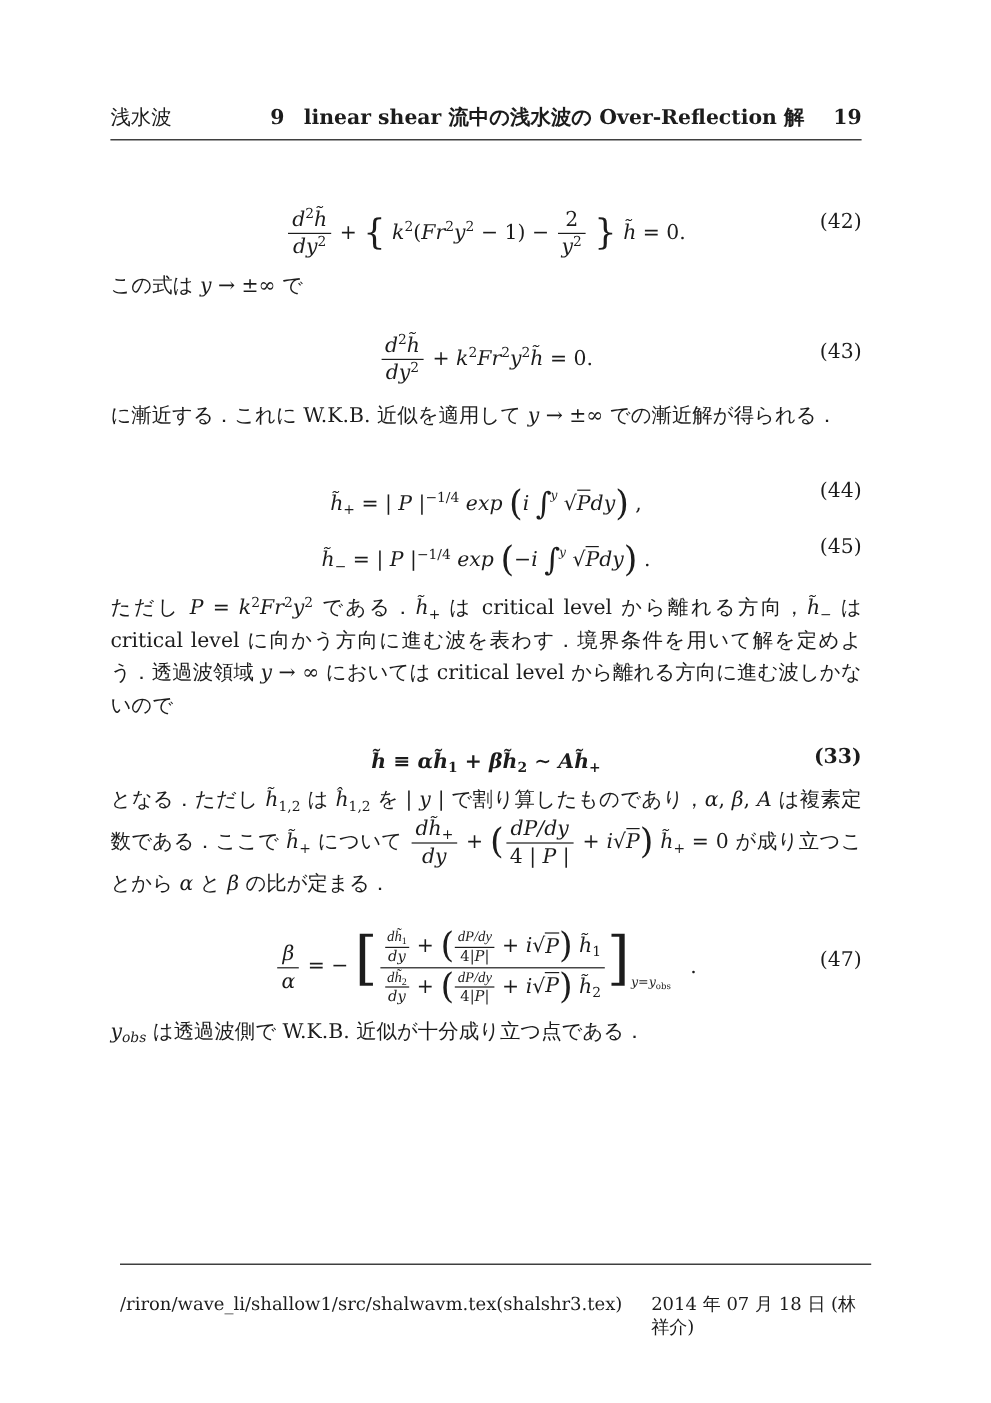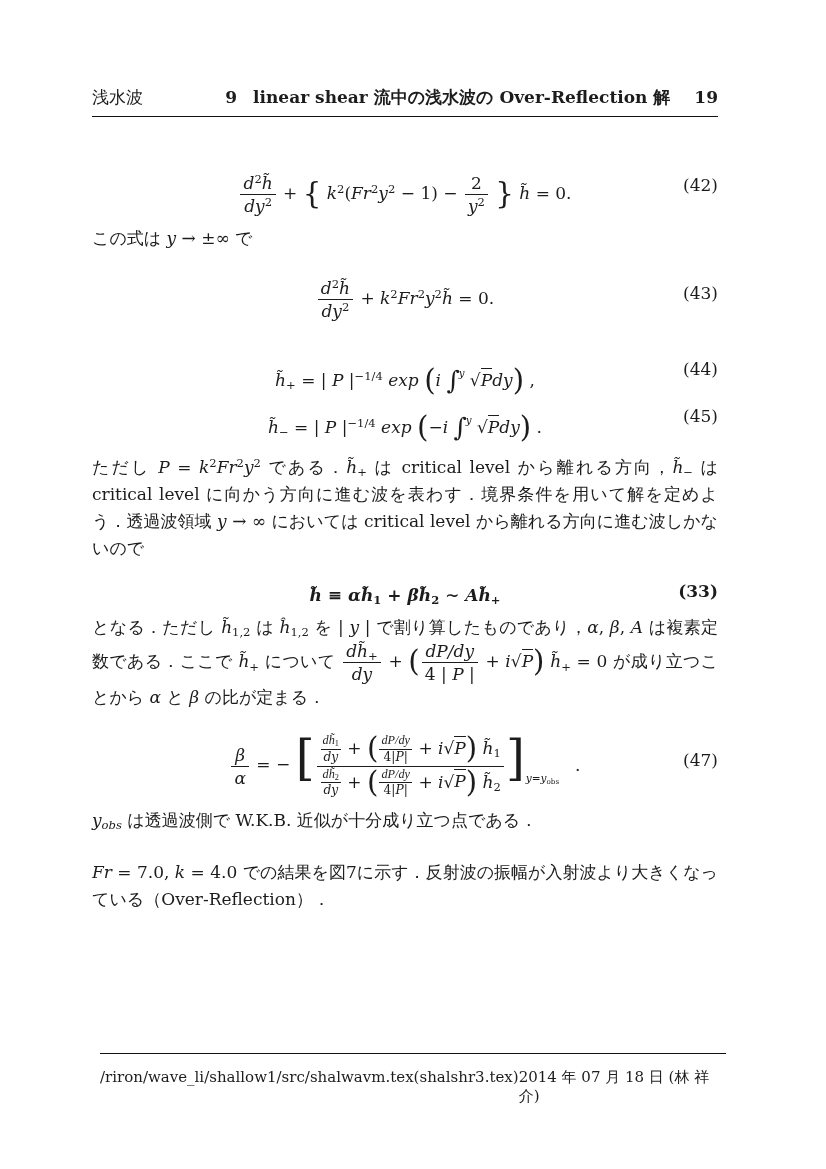--- a/index.html
+++ b/index.html
@@ -46,23 +46,24 @@
   .mt-eq45{margin-top:5px;min-height:42px;}
   .mt-p3{margin-top:17px;}
   .mt-eq46{margin-top:15px;min-height:28px;font-weight:bold;}
   .mt-p4{margin-top:9px;}
   .mt-eq47{margin-top:11px;min-height:76px;}
   .mt-p5{margin-top:9px;}
   .mt-p6{margin-top:25px;}
   
   .page-footer{
     position:absolute;left:100px;top:1053px;width:626px;
-    border-top:1.2px solid #111;padding-top:14px;
+    border-top:1.2px solid #111;padding-top:24px;
     display:flex;justify-content:space-between;align-items:baseline;
     font-size:15px;
+    gap:24px;
   }
 </style>
 </head>
 <body>
 
 <div class="page">
 
   <div class="running-header">
     <span class="rh-title">浅水波</span>
     <span class="rh-secno">9</span>
@@ -75,20 +76,21 @@
     <span class="eqno">(42)</span>
   </div>
 
   <p class="para mt-p1">この式は <i>y</i> → ±∞ で</p>
 
   <div class="eqrow mt-eq43">
     <span class="math"><span class="frac"><span class="num"><i>d</i><sup>2</sup><i>h̃</i></span><span class="den"><i>dy</i><sup>2</sup></span></span> + <i>k</i><sup>2</sup><i>Fr</i><sup>2</sup><i>y</i><sup>2</sup><i>h̃</i> = 0.</span>
     <span class="eqno">(43)</span>
   </div>
 
+  <p class="para mt-p2">に漸近する．これに W.K.B. 近似を適用して <i>y</i> → ±∞ での漸近解が得られる．</p>
 
   <div class="eqrow mt-eq44">
     <span class="math"><i>h̃</i><sub>+</sub> = | <i>P</i> |<sup>−1/4</sup> <i>exp</i> <span class="big">(</span><i>i</i> <span class="int">∫</span><sup class="ilim"><i>y</i></sup> √<span class="ol"><i>P</i></span><i>dy</i><span class="big">)</span> ,</span>
     <span class="eqno">(44)</span>
   </div>
 
   <div class="eqrow mt-eq45">
     <span class="math"><i>h̃</i><sub>−</sub> = | <i>P</i> |<sup>−1/4</sup> <i>exp</i> <span class="big">(</span>−<i>i</i> <span class="int">∫</span><sup class="ilim"><i>y</i></sup> √<span class="ol"><i>P</i></span><i>dy</i><span class="big">)</span> .</span>
     <span class="eqno">(45)</span>
   </div>
@@ -102,20 +104,19 @@
 
   <p class="para mt-p4">となる．ただし <i>h̃</i><sub>1,2</sub> は <i>ĥ</i><sub>1,2</sub> を | <i>y</i> | で割り算したものであり，<i>α</i>, <i>β</i>, <i>A</i> は複素定数である．ここで <i>h̃</i><sub>+</sub> について <span class="frac"><span class="num"><i>dh̃</i><sub>+</sub></span><span class="den"><i>dy</i></span></span> + <span class="big">(</span><span class="frac"><span class="num"><i>dP/dy</i></span><span class="den">4 | <i>P</i> |</span></span> + <i>i</i>√<span class="ol"><i>P</i></span><span class="big">)</span> <i>h̃</i><sub>+</sub> = 0 が成り立つことから <i>α</i> と <i>β</i> の比が定まる．</p>
 
   <div class="eqrow mt-eq47">
     <span class="math"><span class="frac"><span class="num"><i>β</i></span><span class="den"><i>α</i></span></span> = − <span class="bigger">[</span><span class="frac"><span class="num"><span class="sfrac"><span class="num"><i>dh̃</i><sub>1</sub></span><span class="den"><i>dy</i></span></span> + <span class="big">(</span><span class="sfrac"><span class="num"><i>dP/dy</i></span><span class="den">4|<i>P</i>|</span></span> + <i>i</i>√<span class="ol"><i>P</i></span><span class="big">)</span> <i>h̃</i><sub>1</sub></span><span class="den"><span class="sfrac"><span class="num"><i>dh̃</i><sub>2</sub></span><span class="den"><i>dy</i></span></span> + <span class="big">(</span><span class="sfrac"><span class="num"><i>dP/dy</i></span><span class="den">4|<i>P</i>|</span></span> + <i>i</i>√<span class="ol"><i>P</i></span><span class="big">)</span> <i>h̃</i><sub>2</sub></span></span><span class="bigger">]</span><sub class="blim"><i>y</i>=<i>y</i><sub>obs</sub></sub><span class="enddot">.</span></span>
     <span class="eqno">(47)</span>
   </div>
 
   <p class="para mt-p5"><i>y</i><sub><i>obs</i></sub> は透過波側で W.K.B. 近似が十分成り立つ点である．</p>
 
-  <p class="para mt-p6"><i>Fr</i> = 7.0, <i>k</i> = 4.0 での結果を図7に示す．反射波の振幅が入射波より大きくなっている（Over-Reflection）．</p>
 
 </div>
 
 <div class="page-footer">
   <span>/riron/wave_li/shallow1/src/shalwavm.tex(shalshr3.tex)</span>
   <span>2014 年 07 月 18 日 (林 祥介)</span>
 </div>
 
 </body></html>

